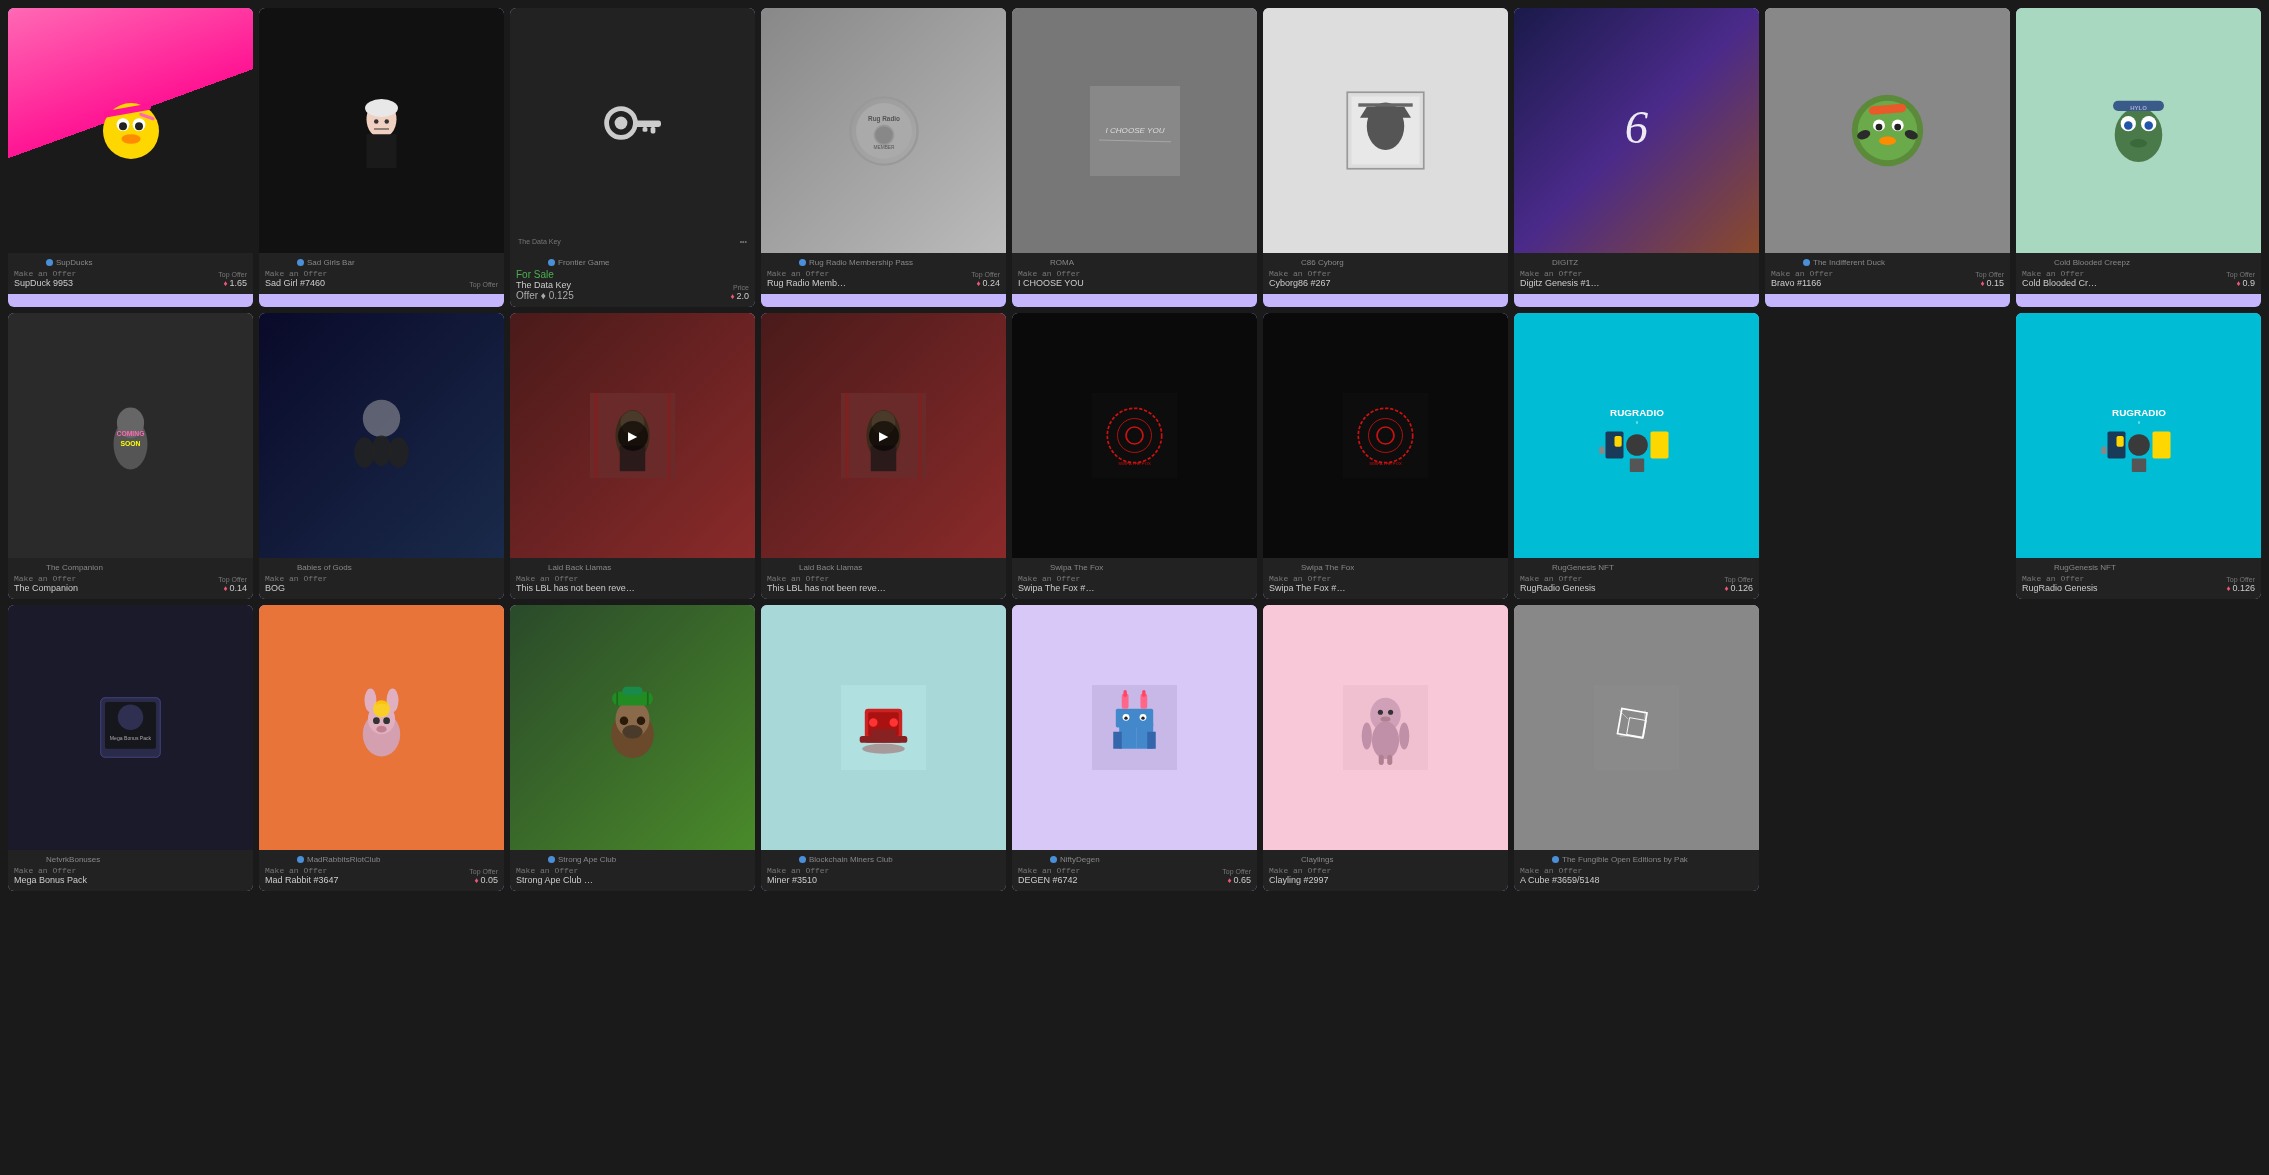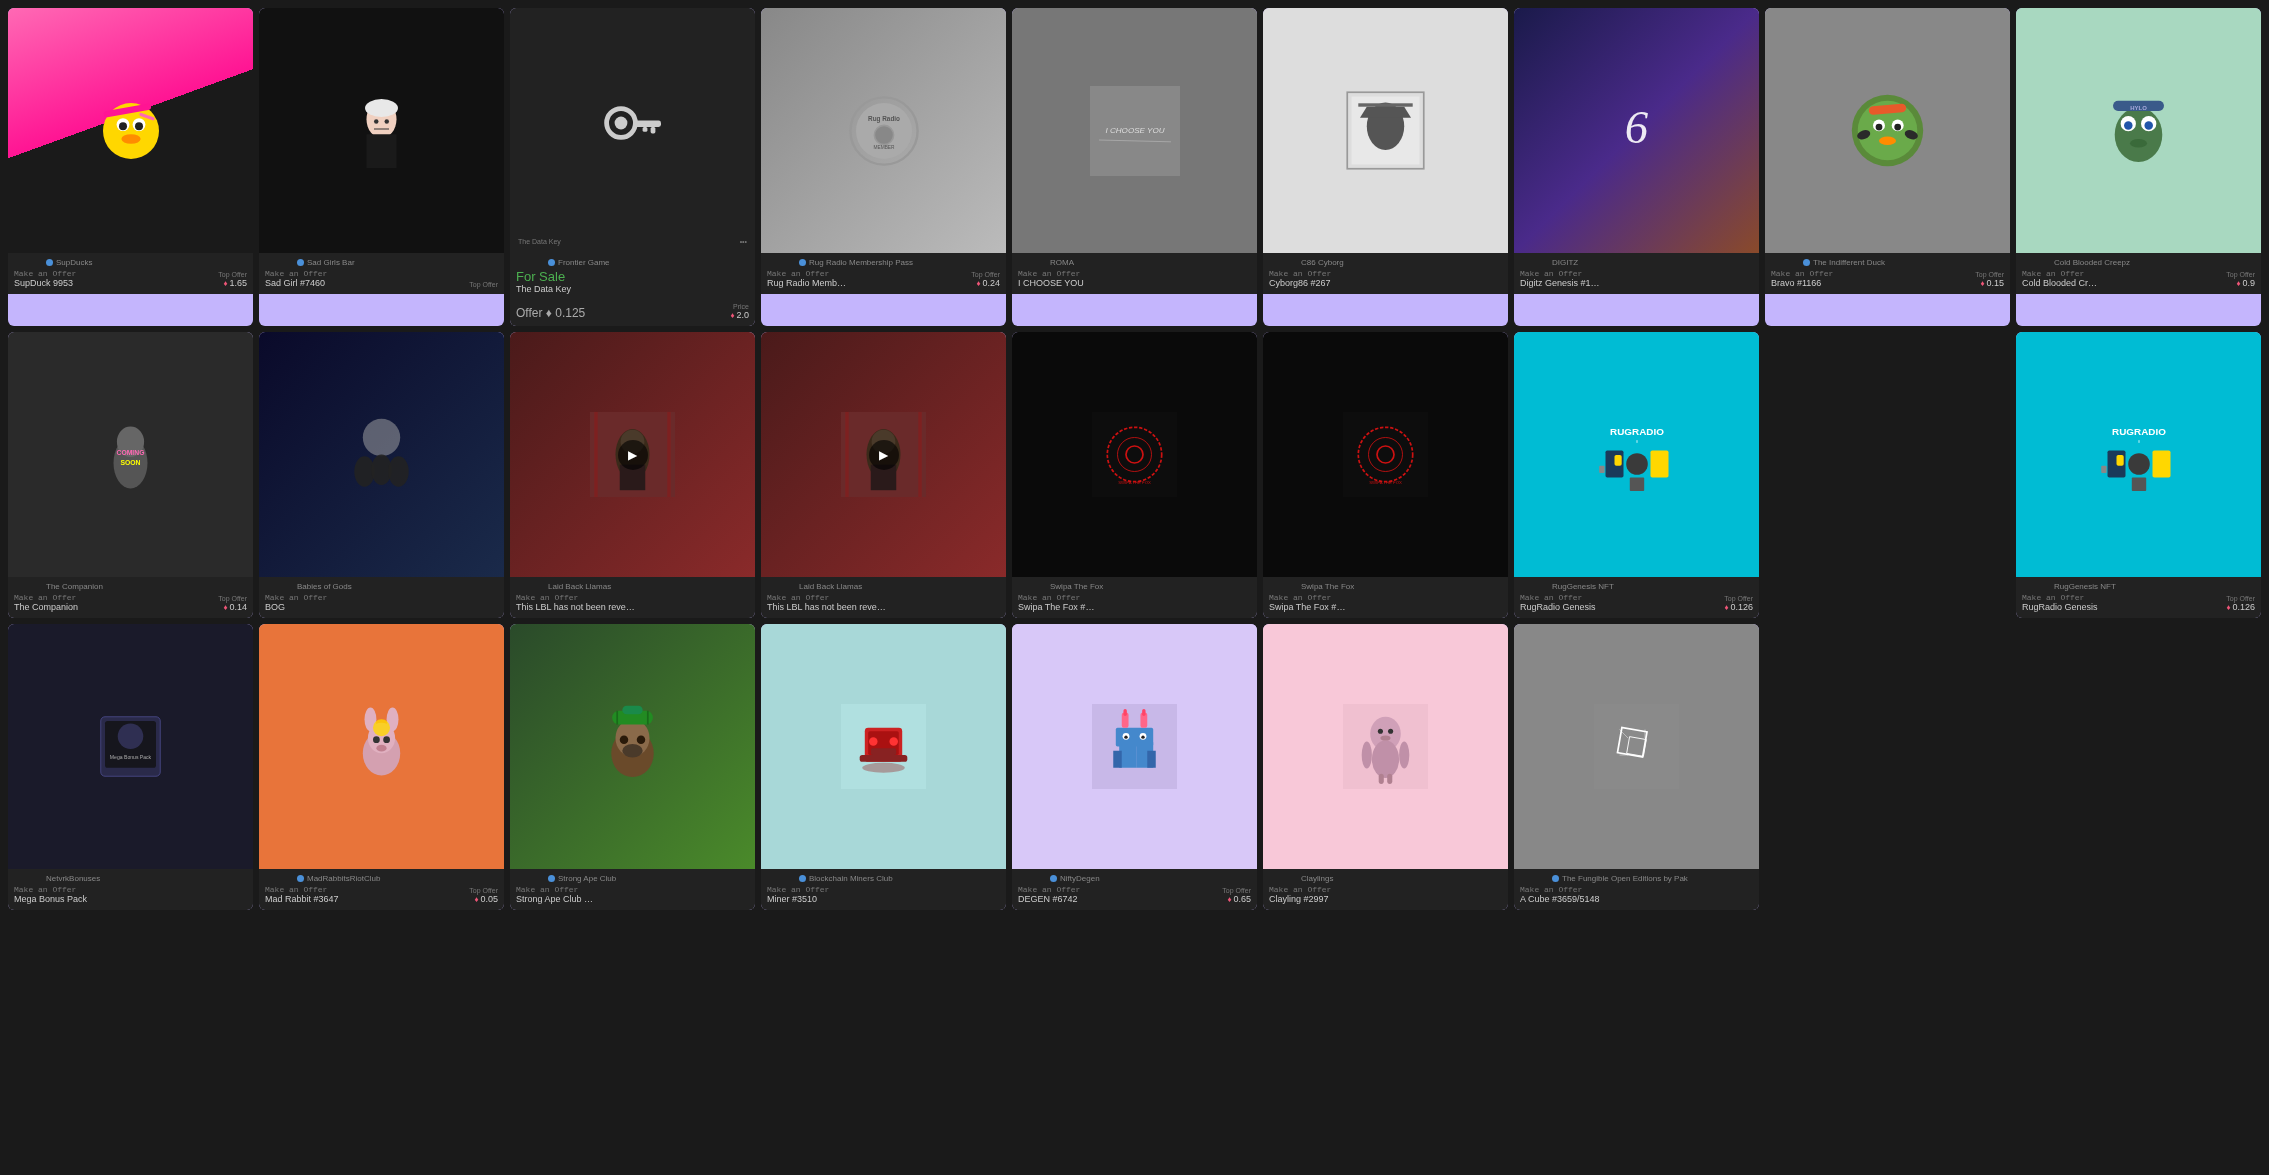--- a/index.html
+++ b/index.html
@@ -90,40 +90,39 @@
       display: flex;
       align-items: center;
       gap: 2px;
       justify-content: flex-end;
     }
     .eth-icon {
       color: #e57 ;
       font-size: 8px;
     }
     .for-sale-label {
-      font-size: 13px;
+      font-size: 10px;
       color: #4caf50;
     }
     
     .duck-card { background: linear-gradient(160deg, #ff69b4 0%, #ff1493 50%, #222 50%); }
     .play-btn {
       position: absolute;
       top: 50%; left: 50%;
       transform: translate(-50%, -50%);
       width: 30px; height: 30px;
       background: rgba(0,0,0,0.6);
       border-radius: 50%;
       display: flex; align-items: center; justify-content: center;
       color: white; font-size: 12px;
     }
     .card-image { position: relative; }
     .offer-amount {
-      font-size: 12px;
+      font-size: 10px;
       color: #aaa;
-      margin-top: 12px;
     }
   </style>
 </head>
 <body>
 
 <div class="grid">
 
   <div class="card">
     <div class="card-image">
       <div class="card-image-inner duck-card" style="background: linear-gradient(160deg,#ff69b4 0%,#ff1493 45%,#1a1a1a 45%);">

